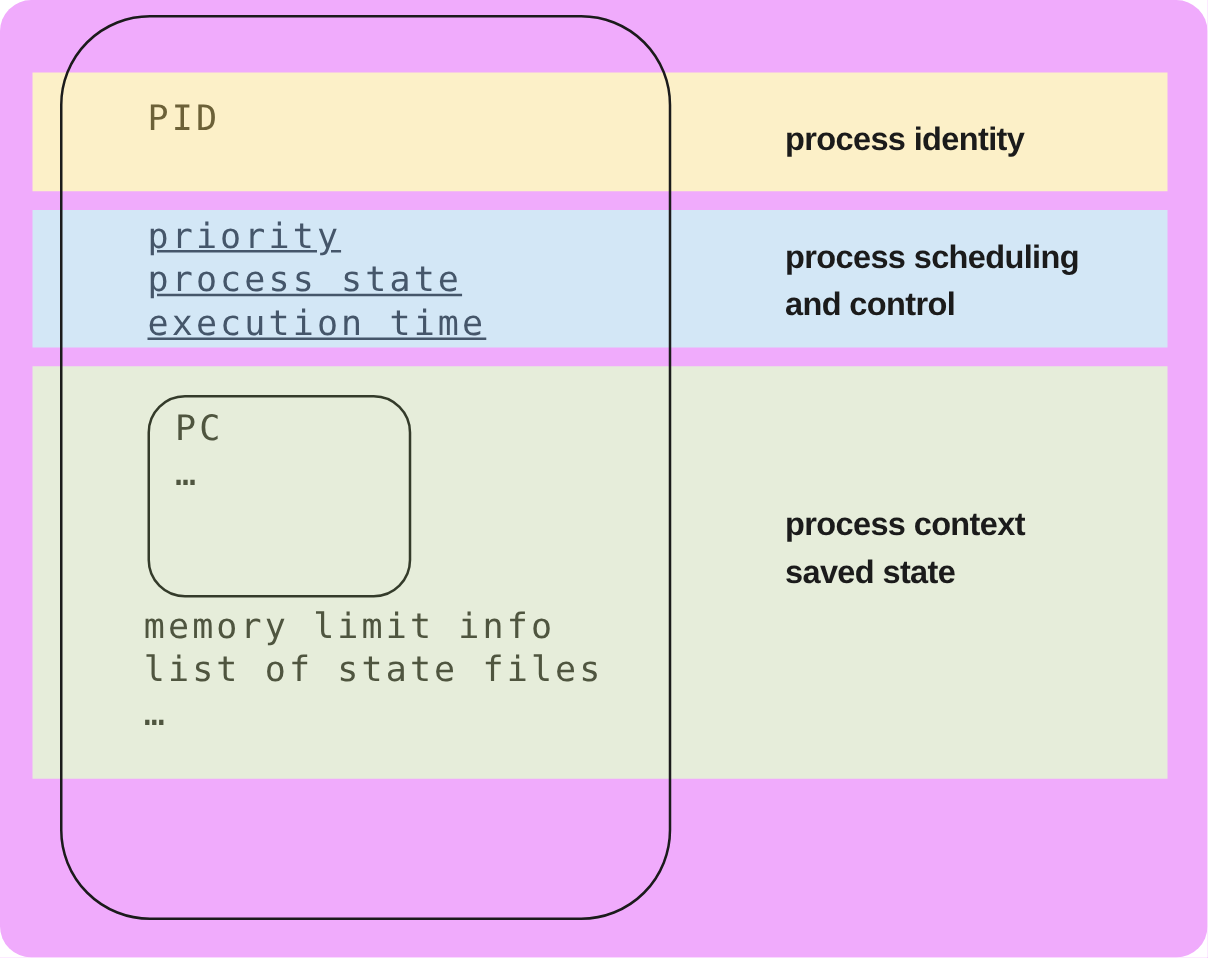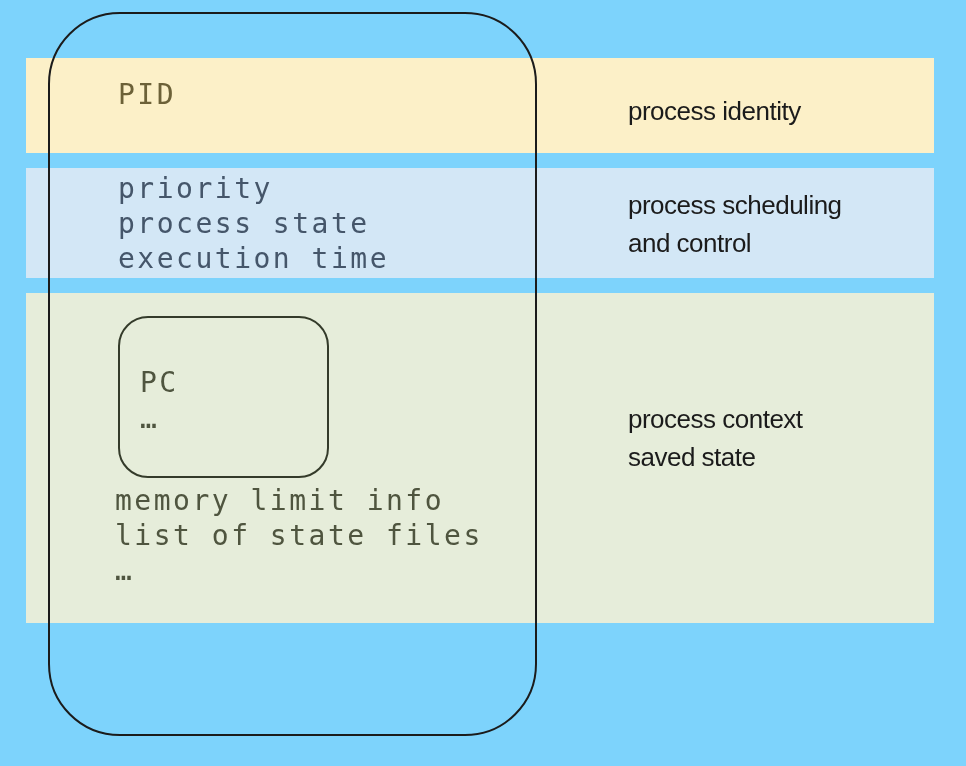--- a/index.html
+++ b/index.html
@@ -1,23 +1,24 @@
 <!DOCTYPE html>
 <html style="--identity_bg: #fcf0c8; --scheduling_bg: #d3e7f6; --context_bg: #e6edda; --identity_text: #6c6138; --scheduling_text: #45566a; --context_text: #4f553f; --label_text: #1b1b1b; --outline: #1b1b1b; --inner_outline: #343b2a;"><head>
 <meta charset="utf-8">
 <style>
   * { margin: 0; padding: 0; box-sizing: border-box; }
   html, body { background: #ffffff; }
   .canvas {
     position: relative;
     width: 966px;
     height: 766px;
-    background: #7dd3fc;
+    background: #f0abfc;
     overflow: hidden;
     font-family: "Liberation Sans", sans-serif;
+    border-radius: 25px;
   }
 
   
   .band {
     position: absolute;
     left: 26px;
     width: 908px;
     z-index: 1;
   }
   .band-identity   { top: 58px;  height: 95px;  background: var(--identity_bg); }
@@ -49,32 +50,32 @@
   
   .mono {
     position: absolute;
     z-index: 4;
     font-family: "DejaVu Sans Mono", monospace;
     font-size: 28px;
     letter-spacing: 2.5px;
     white-space: nowrap;
   }
   .identity-fields   { left: 118px; top: 78px;  line-height: 34px; color: var(--identity_text); }
-  .scheduling-fields { left: 118px; top: 171px; line-height: 35px; color: var(--scheduling_text); }
-  .register-fields   { left: 140px; top: 325px; line-height: 36px; color: var(--context_text); margin-top: 40px; }
+  .scheduling-fields { left: 118px; top: 171px; line-height: 35px; color: var(--scheduling_text); text-decoration: underline; }
+  .register-fields   { left: 140px; top: 325px; line-height: 36px; color: var(--context_text); }
   .context-fields    { left: 115px; top: 483px; line-height: 35px; color: var(--context_text); }
 
   
   .label {
     position: absolute;
     left: 628px;
     z-index: 4;
     font-family: "Liberation Sans", sans-serif;
     font-size: 26px;
-    font-weight: 400;
+    font-weight: 700;
     letter-spacing: -0.5px;
     line-height: 38px;
     color: var(--label_text);
     white-space: nowrap;
   }
   .label-identity   { top: 92px; }
   .label-scheduling { top: 186px; }
   .label-context    { top: 400px; }
 </style>
 </head>

